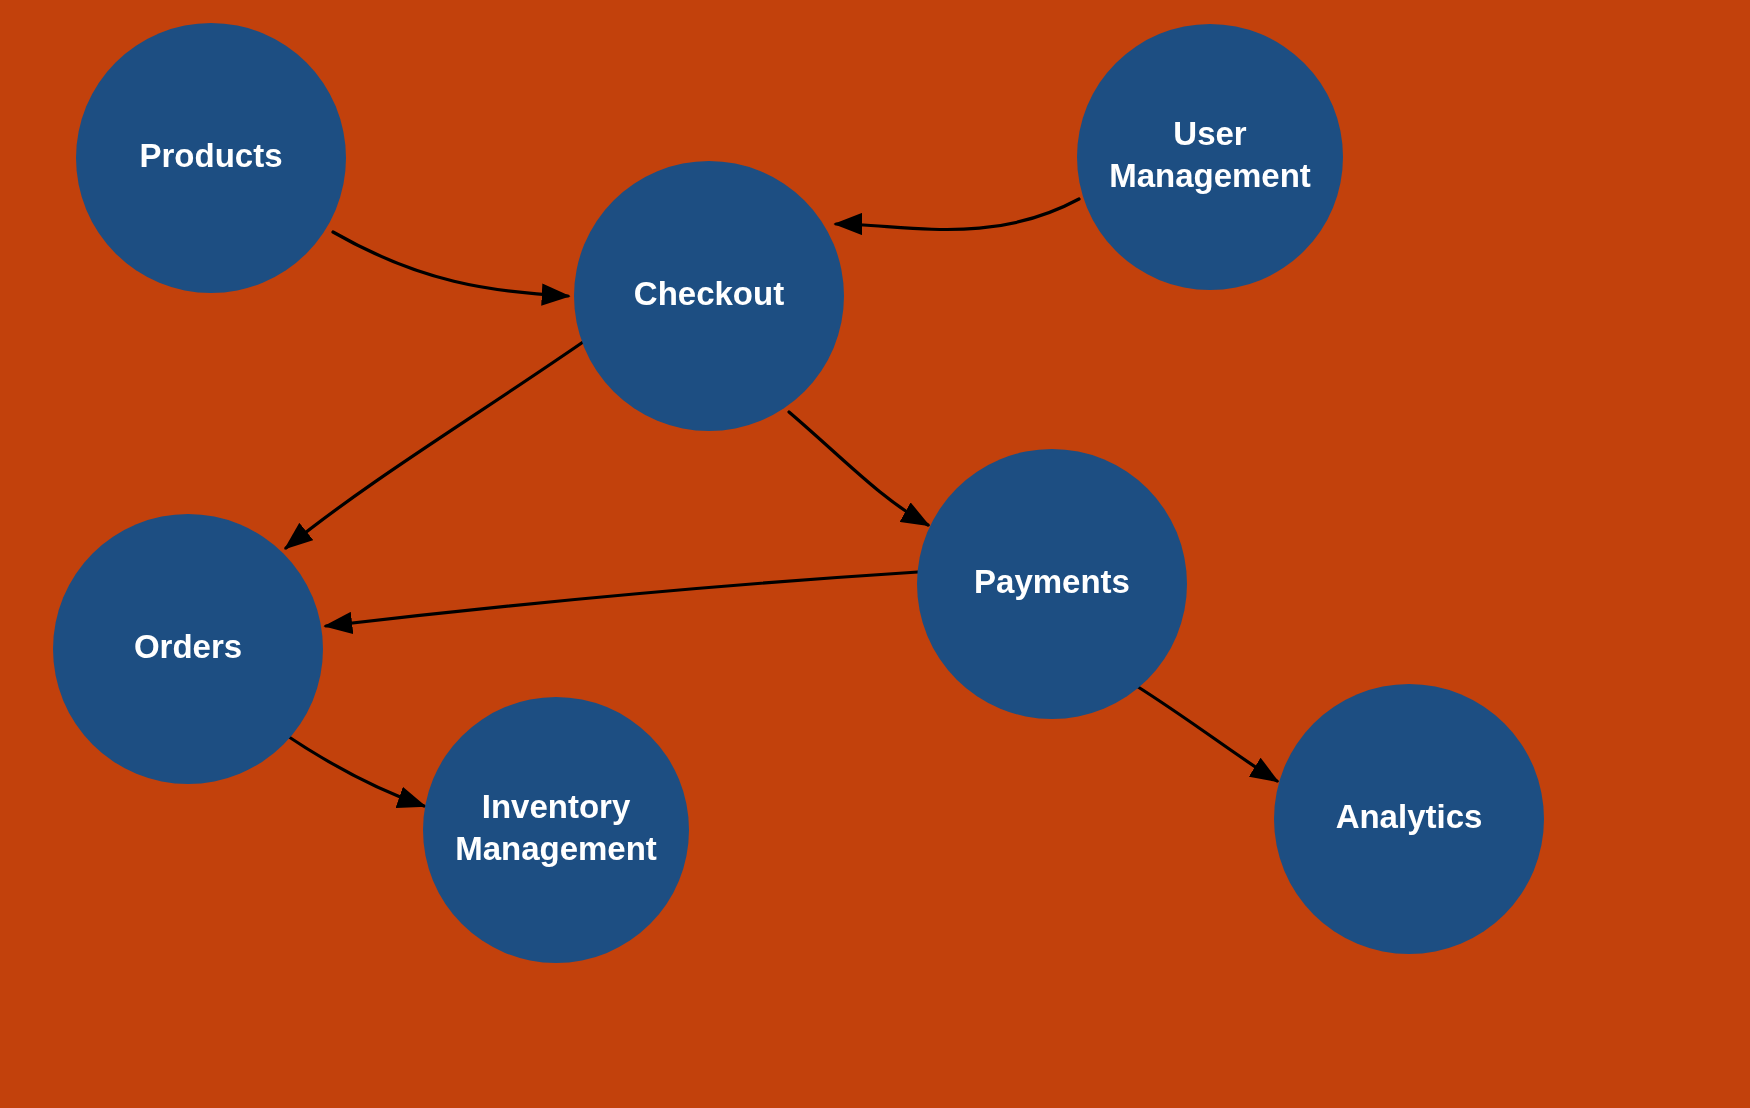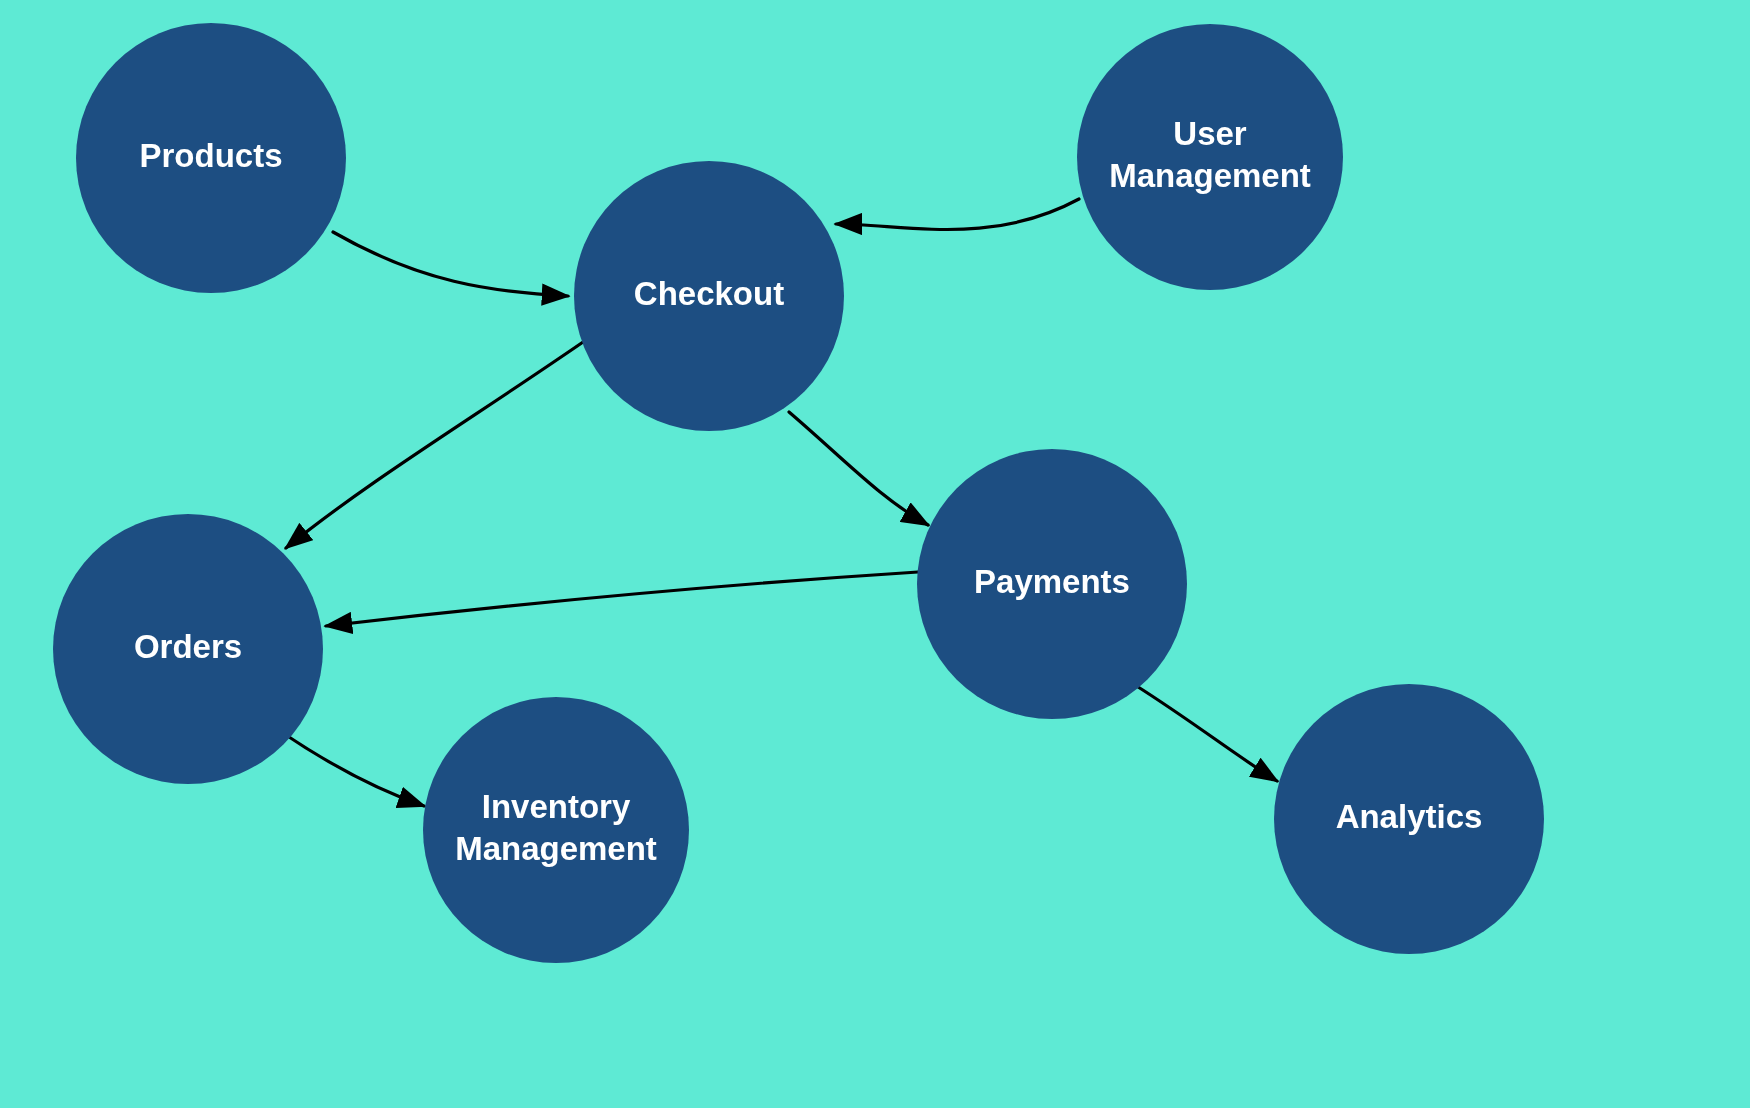--- a/index.html
+++ b/index.html
@@ -4,21 +4,21 @@
 <style>
   html, body {
     margin: 0;
     padding: 0;
     background: #ffffff;
   }
   #canvas {
     position: relative;
     width: 1750px;
     height: 1108px;
-    background: #5eead4;
+    background: #c2410c;
     overflow: hidden;
     font-family: "Liberation Sans", sans-serif;
   }
   #graph-svg {
     position: absolute;
     top: 0;
     left: 0;
     width: 1750px;
     height: 1108px;
   }

